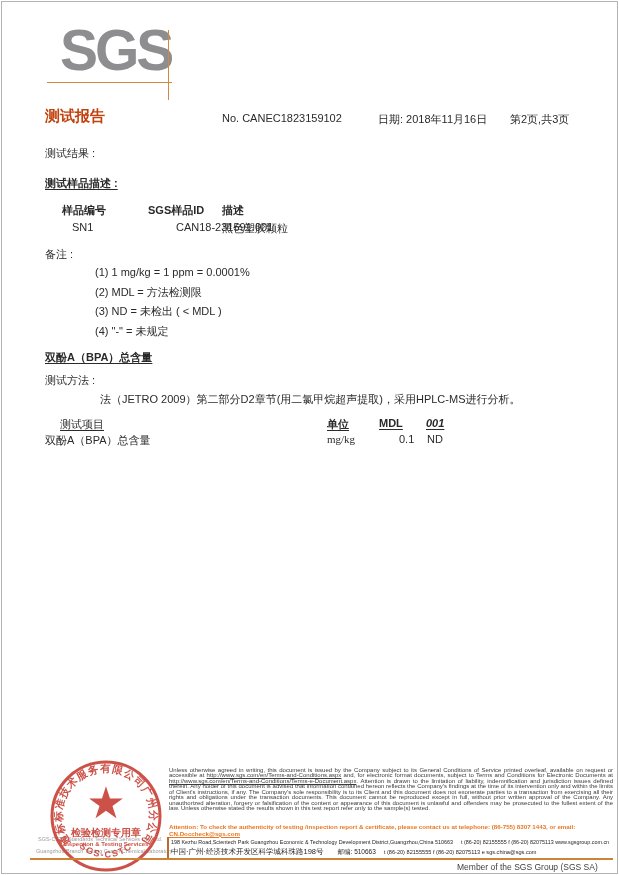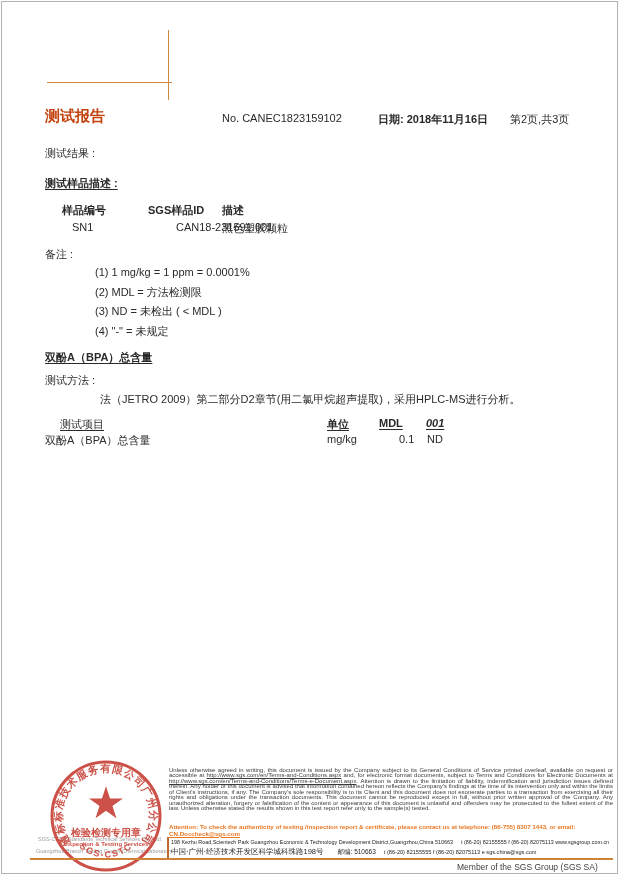--- a/index.html
+++ b/index.html
@@ -9,42 +9,42 @@
   }
   .page-border{position:absolute;left:1px;top:1px;right:1px;bottom:1px;border:1px solid #b3b3b3;pointer-events:none;}
   .abs{position:absolute;white-space:nowrap;}
 
   
   .logo-text{left:60px;top:22px;font-size:57px;font-weight:800;color:#8e8e90;letter-spacing:-3px;line-height:1;}
   .logo-hline{left:47px;top:82px;width:125px;height:1px;background:#d08a3e;}
   .logo-vline{left:168px;top:30px;width:1px;height:70px;background:#d08a3e;}
   .doc-title{left:45px;top:107px;font-size:15px;font-weight:bold;color:#c2410c;}
   .report-no{left:222px;top:112px;font-size:11px;text-align:right;}
-  .report-date{left:378px;top:112px;font-size:11px;font-weight:bold;}
+  .report-date{left:378px;top:112px;font-size:11px;}
   .report-pages{left:510px;top:112px;font-size:11px;}
 
   
   .t11{font-size:11px;}
   .bold{font-weight:bold;}
   .ul{text-decoration:underline;text-underline-offset:2px;}
   .it{font-style:italic;}
 
   .lbl-result{left:45px;top:146px;}
   .h-sample{left:45px;top:176px;}
   .sh0{left:62px;top:203px;} .sh1{left:148px;top:203px;} .sh2{left:222px;top:203px;}
   .sc0{left:72px;top:221px;} .sc1{left:140px;top:221px;margin-left:36px;} .sc2{left:222px;top:221px;}
   .lbl-remarks{left:45px;top:247px;}
   .remarks{left:95px;top:263px;font-size:11px;line-height:19.5px;white-space:nowrap;}
   .h-bpa{left:45px;top:350px;}
   .lbl-method{left:45px;top:373px;}
   .method1{left:100px;top:373px;}
   .method2{left:100px;top:392px;}
 
   .rh0{left:60px;top:417px;} .rh1{left:327px;top:417px;} .rh2{left:379px;top:417px;} .rh3{left:426px;top:417px;}
-  .rc0{left:45px;top:433px;} .rc1{left:327px;top:433px;} .rc2{left:383px;top:433px;padding-left:16px;} .rc3{left:427px;top:433px;}
+  .rc0{left:45px;top:433px;} .rc1{left:327px;top:433px;font-family:Liberation Serif, serif;} .rc2{left:383px;top:433px;padding-left:16px;} .rc3{left:427px;top:433px;}
 
   
   .company1{left:38px;top:836px;font-size:5.5px;color:#9b9b9b;}
   .company2{left:36px;top:848px;font-size:5.5px;color:#9b9b9b;}
   .stamp{left:48px;top:758px;width:116px;height:116px;opacity:.88;}
   .disclaimer{left:169px;top:768px;width:444px;font-size:6px;line-height:5.45px;
     text-align:justify;color:#3c3c3c;white-space:normal;}
   .disclaimer .lnk{text-decoration:underline;}
   .attention{left:169px;top:824px;width:446px;font-size:6.2px;line-height:6.8px;
     font-weight:bold;color:#e87722;white-space:normal;}
@@ -58,20 +58,21 @@
   .vrule{left:167px;top:837px;width:1.5px;height:21px;background:#b86b35;}
   .hrule{left:30px;top:858px;width:583px;height:2px;background:#cf8136;}
   .member{left:438px;top:862px;font-size:8.5px;color:#3f3f3f;padding-left:19px;}
 </style>
 </head>
 <body>
 
 <div class="page">
   <div class="page-border"></div>
 
+  <div class="abs logo-text">SGS</div>
   <div class="abs logo-hline"></div>
   <div class="abs logo-vline"></div>
 
   <div class="abs doc-title">测试报告</div>
   <div class="abs report-no">No. CANEC1823159102</div>
   <div class="abs report-date">日期: 2018年11月16日</div>
   <div class="abs report-pages">第2页,共3页</div>
 
   <div class="abs t11 lbl-result">测试结果 :</div>
   <div class="abs t11 bold ul h-sample">测试样品描述 :</div>

